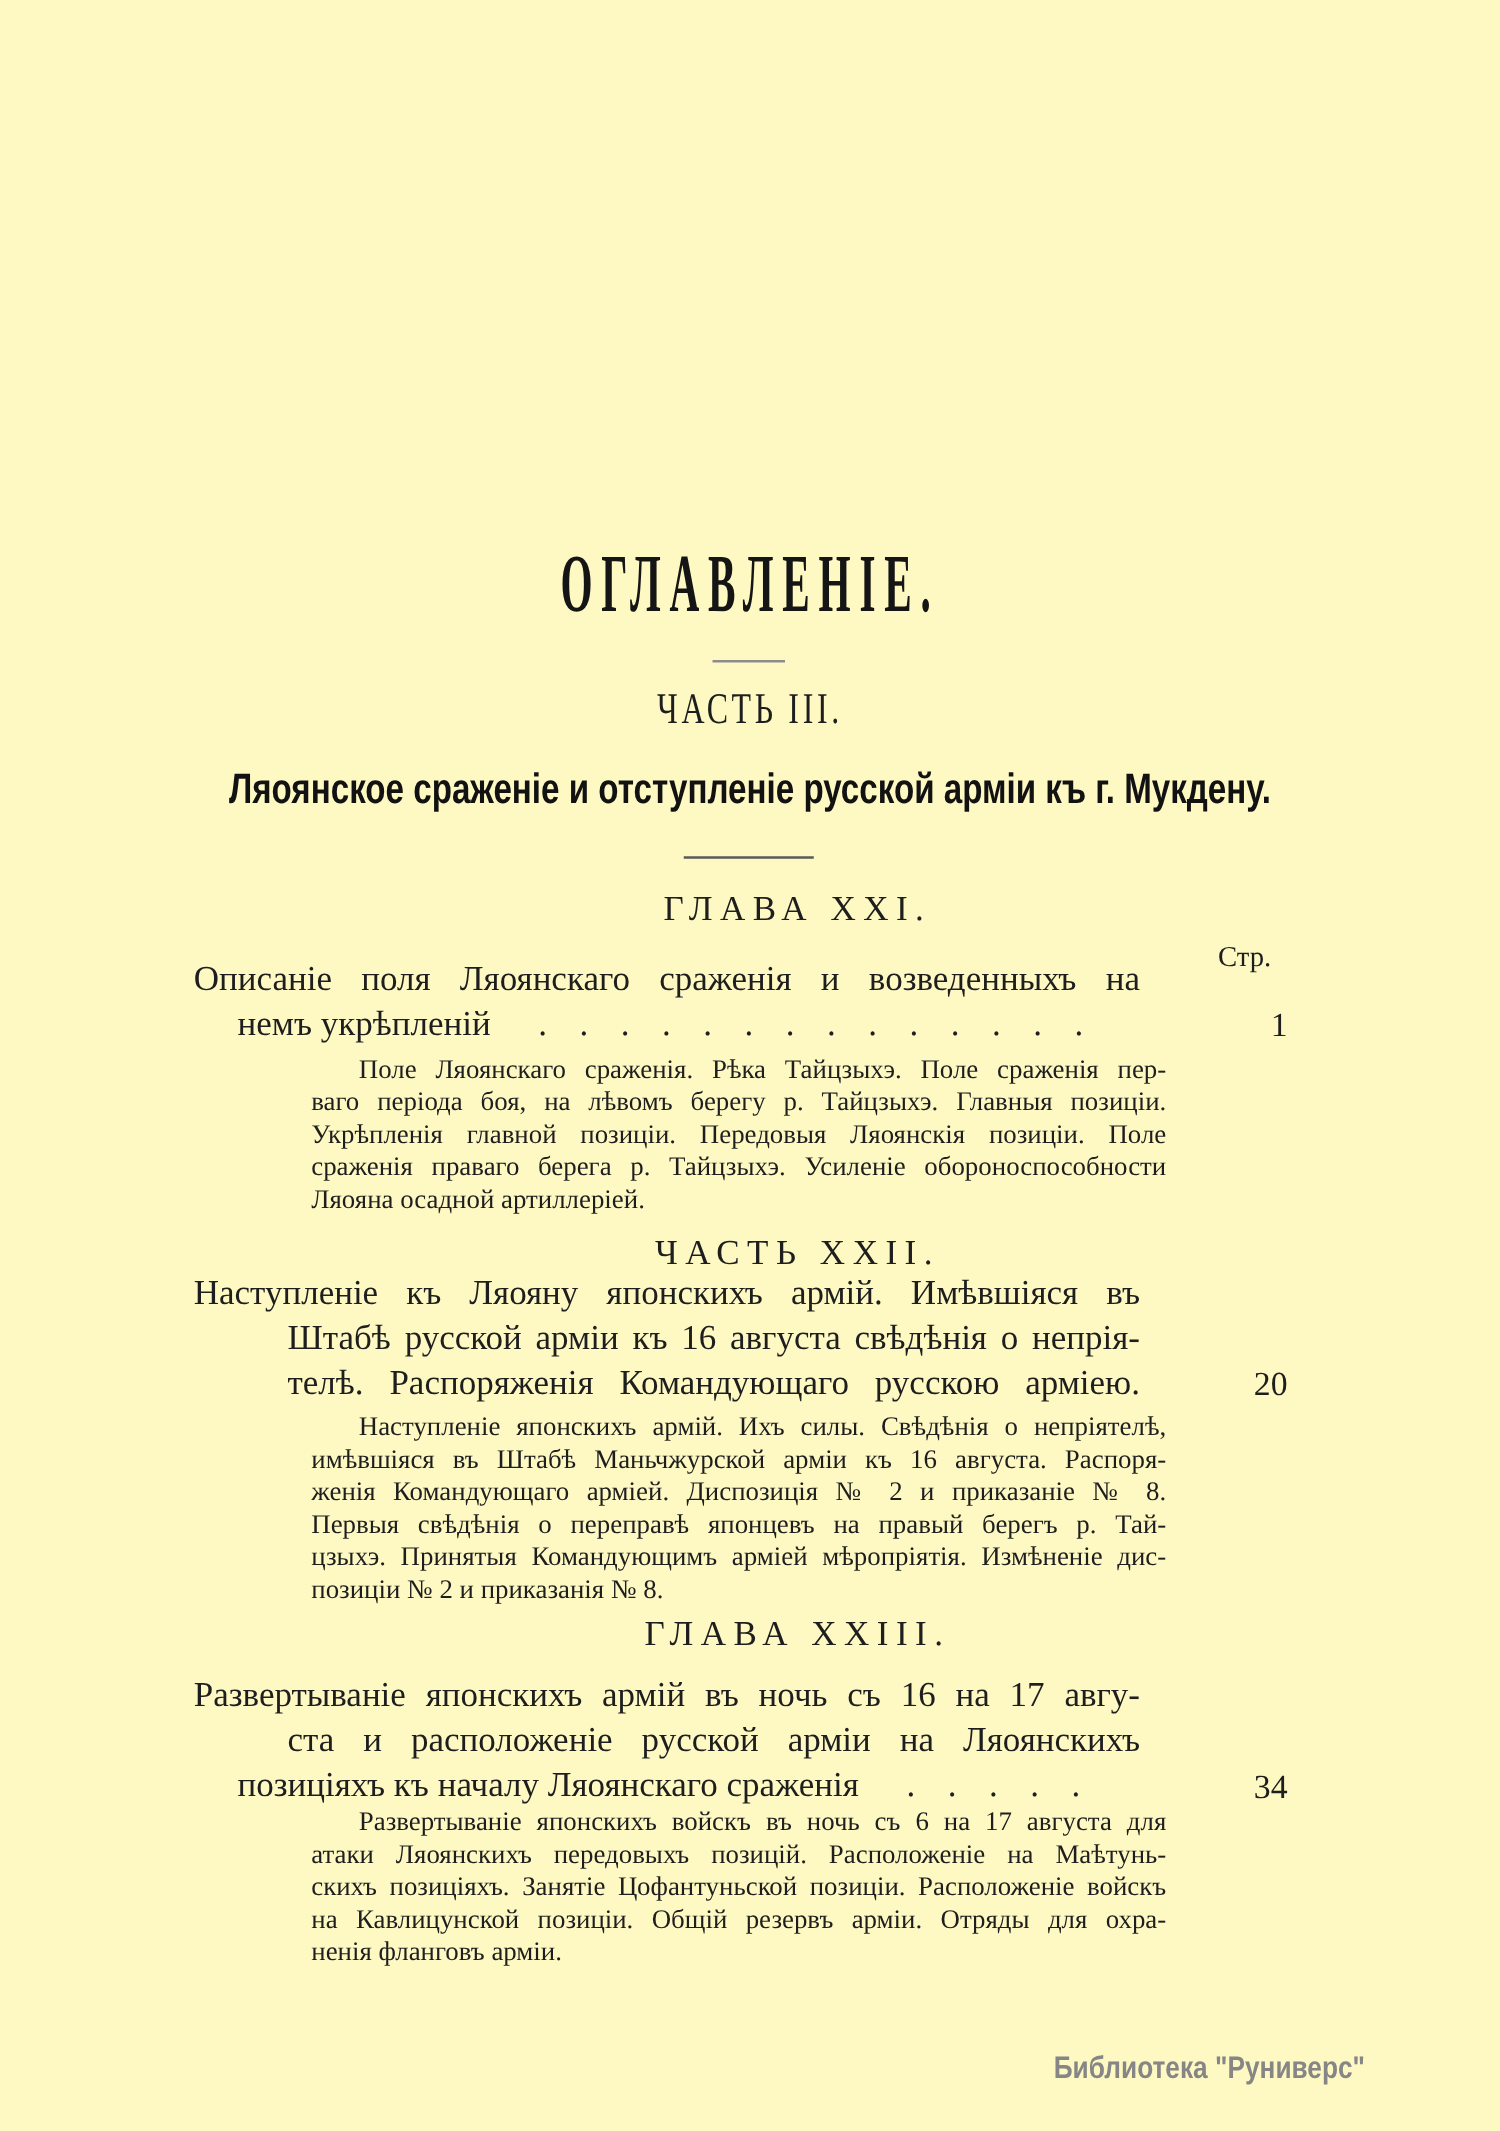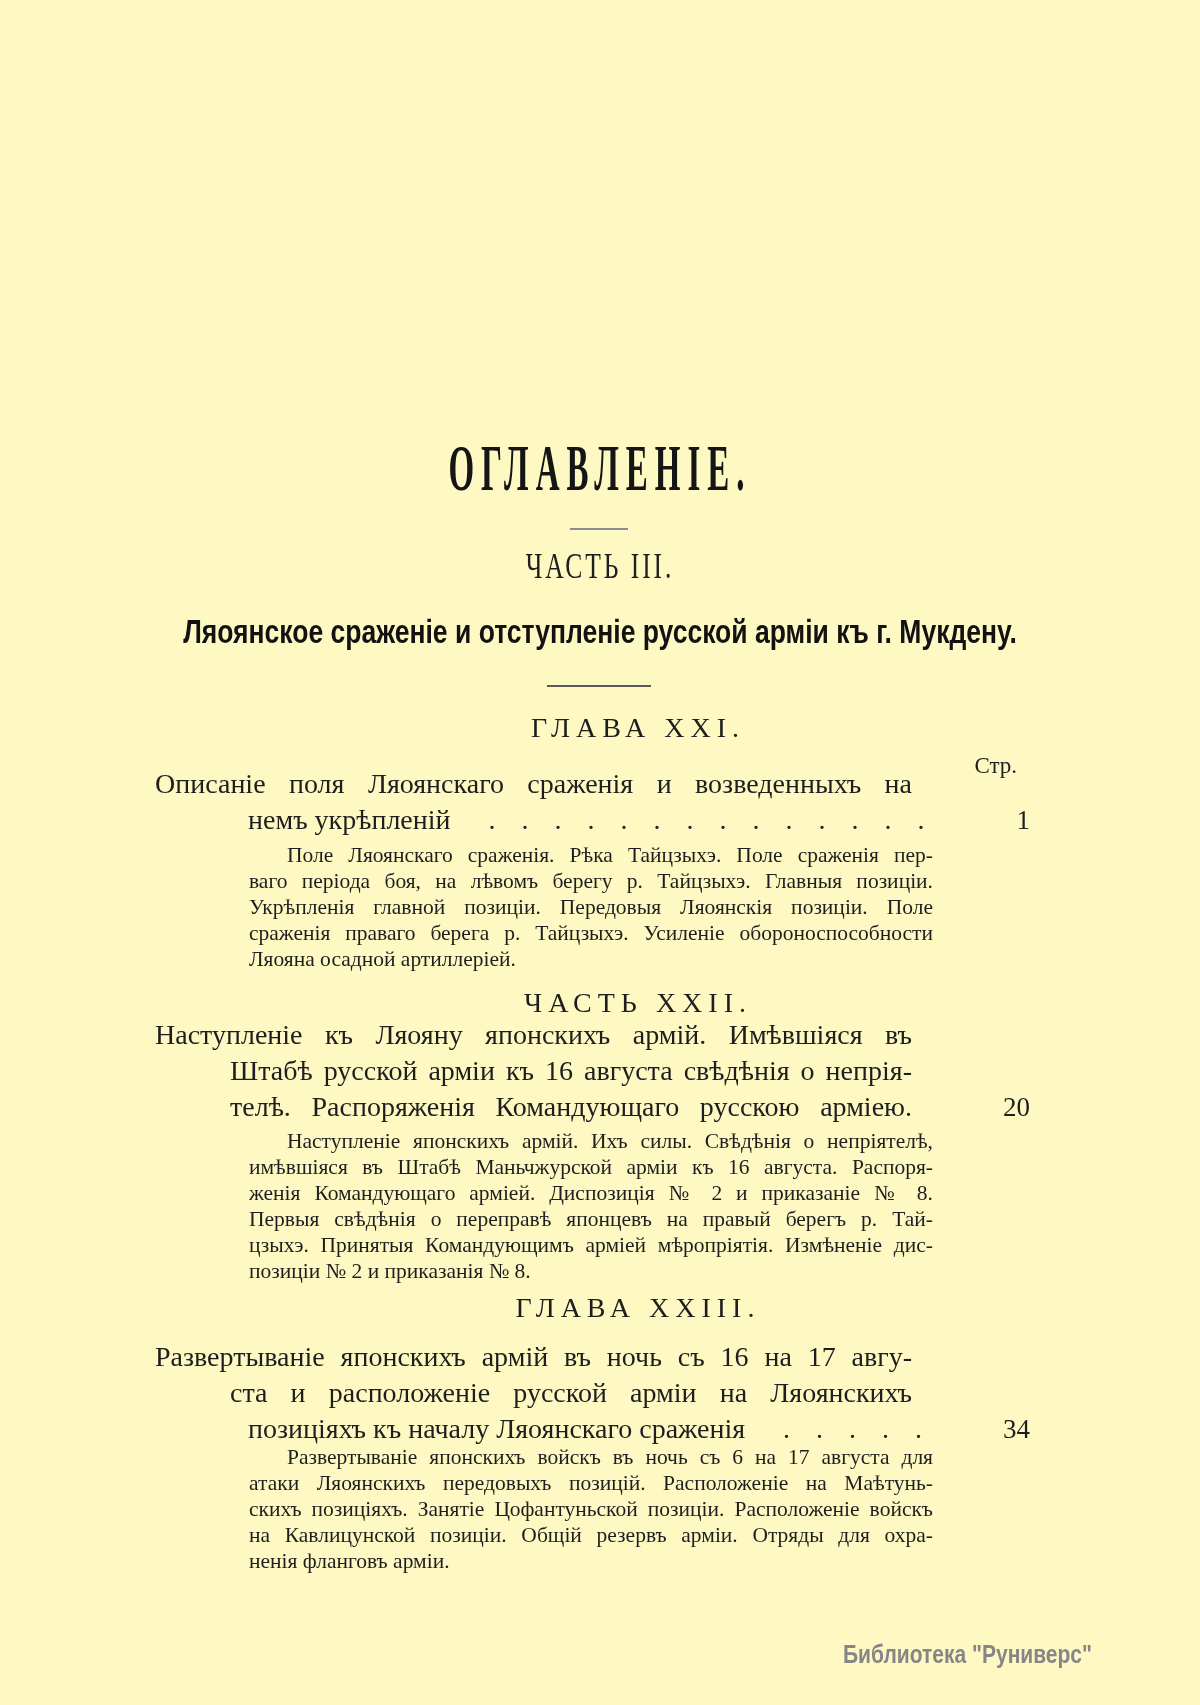--- a/index.html
+++ b/index.html
@@ -49,21 +49,21 @@
     font-size:28px; line-height:36px;
   }
   .entry-1 { top:766px; } .entry-2 { top:1017px; } .entry-3 { top:1339px; }
   .entry .l {
     width:757px; height:36px; overflow:hidden;
     text-align:justify; text-align-last:justify;
   }
   .entry .l.ind { margin-left:75px; width:682px; }
   .entry .tail {
     display:flex; align-items:center;
-    margin-left:93px; width:682px; height:36px; overflow:hidden;gap:20px;
+    margin-left:35px; width:682px; height:36px; overflow:hidden;gap:20px;
   }
   .entry .tail .txt { white-space:nowrap; }
   .entry .tail .dots {
     flex:1; overflow:hidden; white-space:nowrap;
     padding-left:18px; letter-spacing:26px;
   }
   .entry .pagenum {
     position:absolute; right:0; top:0; width:70px;
     text-align:right; font-size:27px; line-height:36px;
   }

